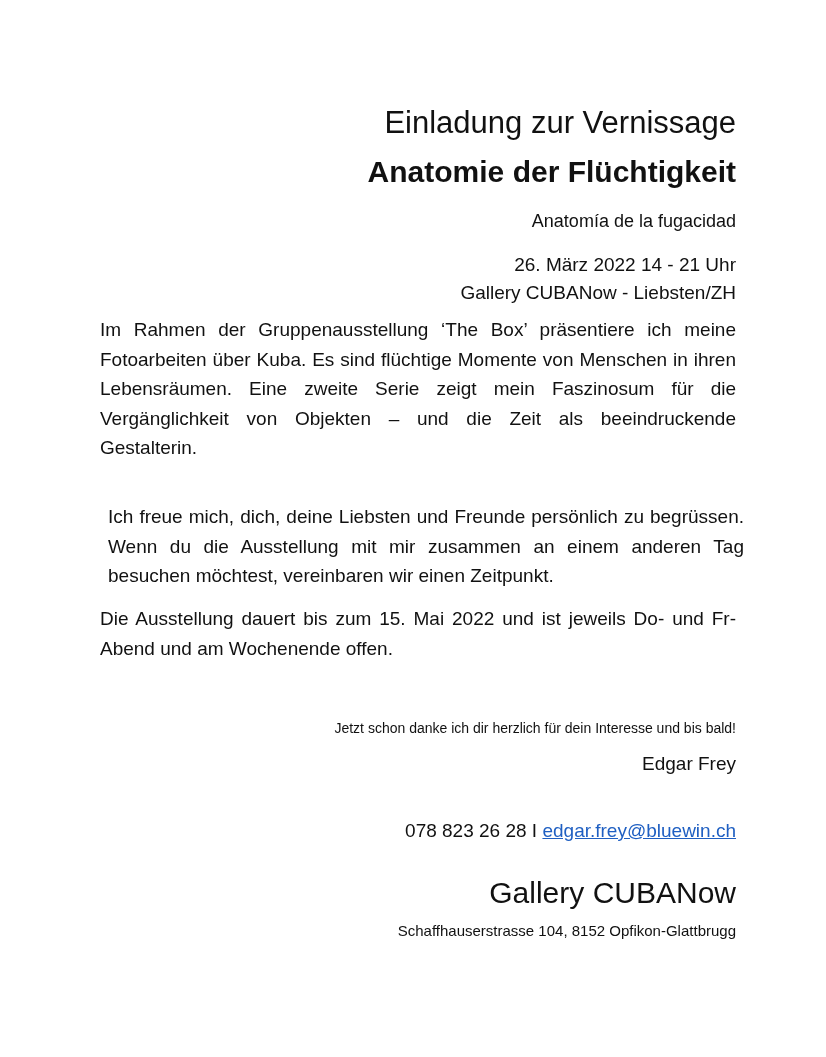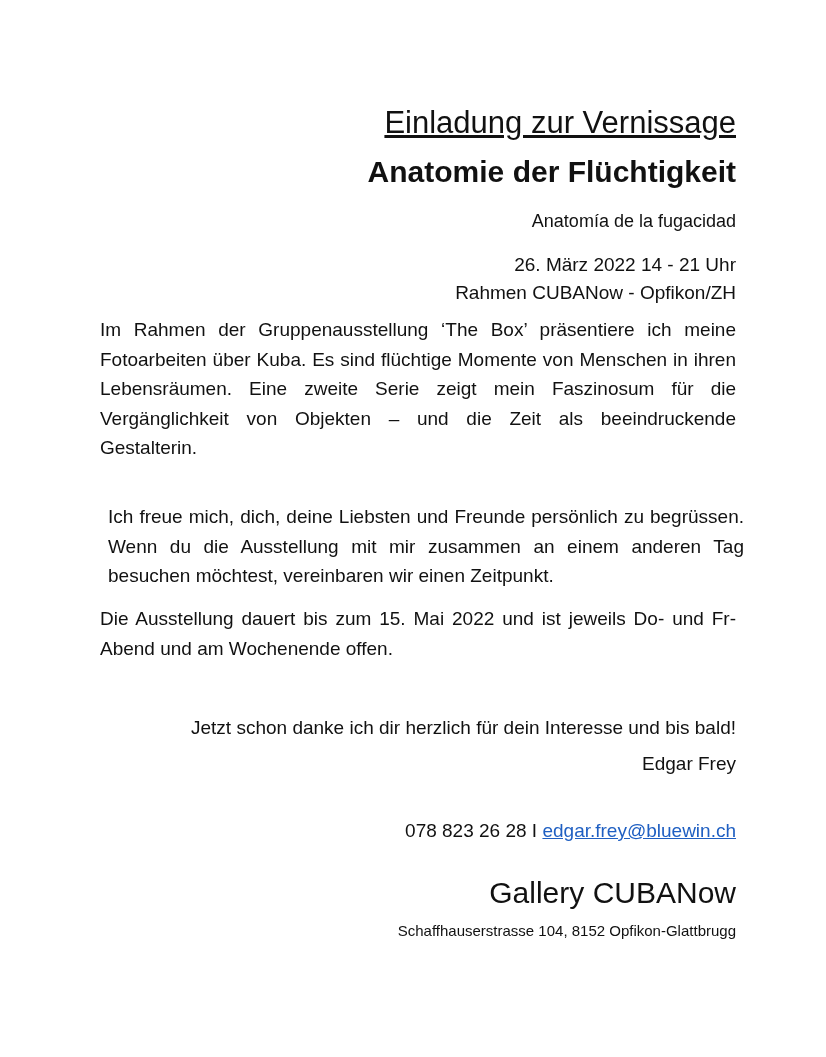--- a/index.html
+++ b/index.html
@@ -1,48 +1,48 @@
 <!DOCTYPE html>
 <html><head>
   <meta charset="utf-8">
   <style>
     html, body { margin: 0; padding: 0; background: #ffffff; }
     body {
       width: 826px; height: 1057px; position: relative; overflow: hidden;
       font-family: "Liberation Sans", sans-serif; color: #111111;
     }
     .page { position: absolute; left: 100px; top: 0; width: 636px; }
-    .title-light { position: absolute; right: 0; top: 101px; font-size: 31px; line-height: 44px; white-space: nowrap; text-decoration: underline; }
+    .title-light { position: absolute; right: 0; top: 101px; font-size: 31px; line-height: 44px; white-space: nowrap; }
     .title-bold { position: absolute; right: 0; top: 150px; font-size: 30px; font-weight: bold; line-height: 44px; white-space: nowrap; }
     .subtitle { position: absolute; right: 0; top: 208px; font-size: 18px; line-height: 26px; white-space: nowrap; }
     .date { position: absolute; right: 0; top: 251px; font-size: 19px; line-height: 28px; white-space: nowrap; margin-left: 47px; }
     .venue { position: absolute; right: 0; top: 279px; font-size: 19px; line-height: 28px; white-space: nowrap; }
     .para {
       position: absolute; left: 0; width: 636px; font-size: 19px; line-height: 29.5px;
       text-align: justify; text-align-last: left;
     }
     .p1 { top: 315px; }
     .p2 { top: 494px; }
     .p3 { top: 604px; }
-    .closing { position: absolute; right: 0; top: 714px; font-size: 19px; line-height: 28px; white-space: nowrap; }
+    .closing { position: absolute; right: 0; top: 714px; font-size: 14px; line-height: 28px; white-space: nowrap; }
     .signature { position: absolute; right: 0; top: 750px; font-size: 19px; line-height: 28px; white-space: nowrap; text-align: center; }
     .contact { position: absolute; right: 0; top: 817px; font-size: 19px; line-height: 28px; white-space: nowrap; }
     .contact a { color: #1f5fc2; }
     .gallery { position: absolute; right: 0; top: 872px; font-size: 30px; line-height: 42px; white-space: nowrap; }
     .address { position: absolute; right: 0; top: 917px; font-size: 15px; line-height: 28px; white-space: nowrap; }
   </style>
 </head>
 <body>
 
 <div class="page">
   <div class="title-light">Einladung zur Vernissage</div>
   <div class="title-bold">Anatomie der Flüchtigkeit</div>
   <div class="subtitle">Anatomía de la fugacidad</div>
   <div class="date">26. März 2022 14 - 21 Uhr</div>
-  <div class="venue">Rahmen CUBANow - Opfikon/ZH</div>
+  <div class="venue">Gallery CUBANow - Liebsten/ZH</div>
 
   <p class="para p1" style="margin:0">Im Rahmen der Gruppenausstellung ‘The Box’ präsentiere ich meine Fotoarbeiten über Kuba. Es sind flüchtige Momente von Menschen in ihren Lebensräumen. Eine zweite Serie zeigt mein Faszinosum für die Vergänglichkeit von Objekten – und die Zeit als beeindruckende Gestalterin.</p>
   <p class="para p2" style="margin:8px">Ich freue mich, dich, deine Liebsten und Freunde persönlich zu begrüssen. Wenn du die Ausstellung mit mir zusammen an einem anderen Tag besuchen möchtest, vereinbaren wir einen Zeitpunkt.</p>
   <p class="para p3" style="margin:0">Die Ausstellung dauert bis zum 15. Mai 2022 und ist jeweils Do- und Fr-Abend und am Wochenende offen.</p>
 
   <div class="closing">Jetzt schon danke ich dir herzlich für dein Interesse und bis bald!</div>
   <div class="signature">Edgar Frey</div>
 
   <div class="contact">
     <span>078 823 26 28</span><span> I </span><a href="mailto:edgar.frey@bluewin.ch">edgar.frey@bluewin.ch</a>

